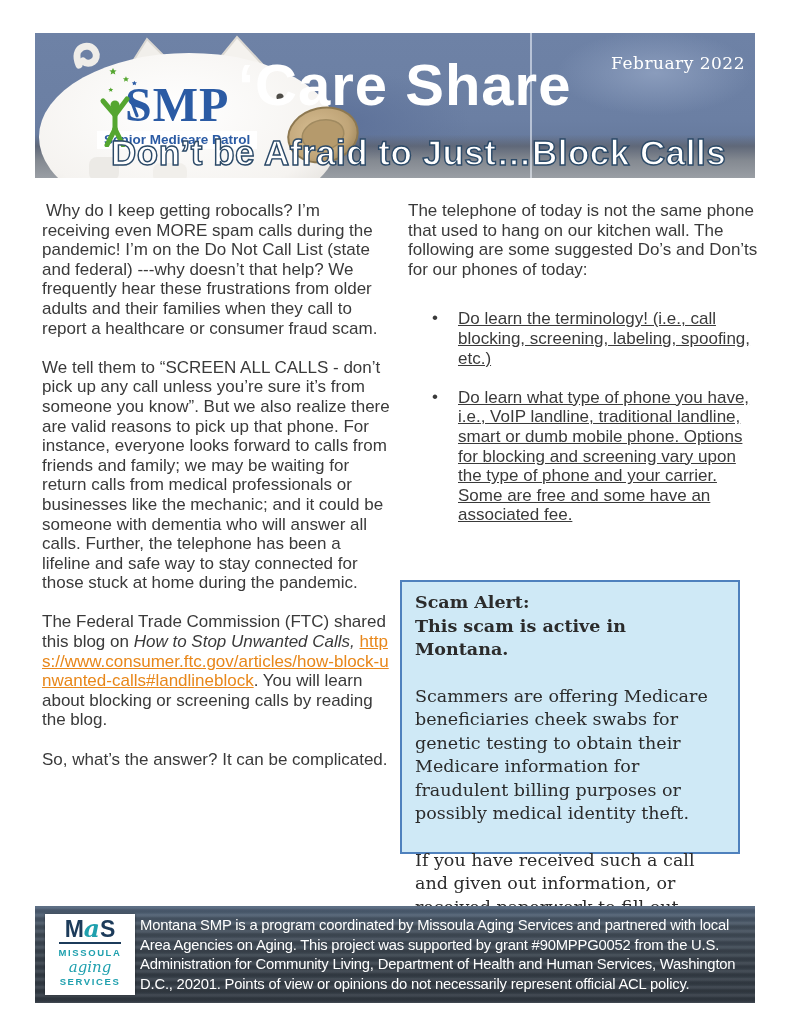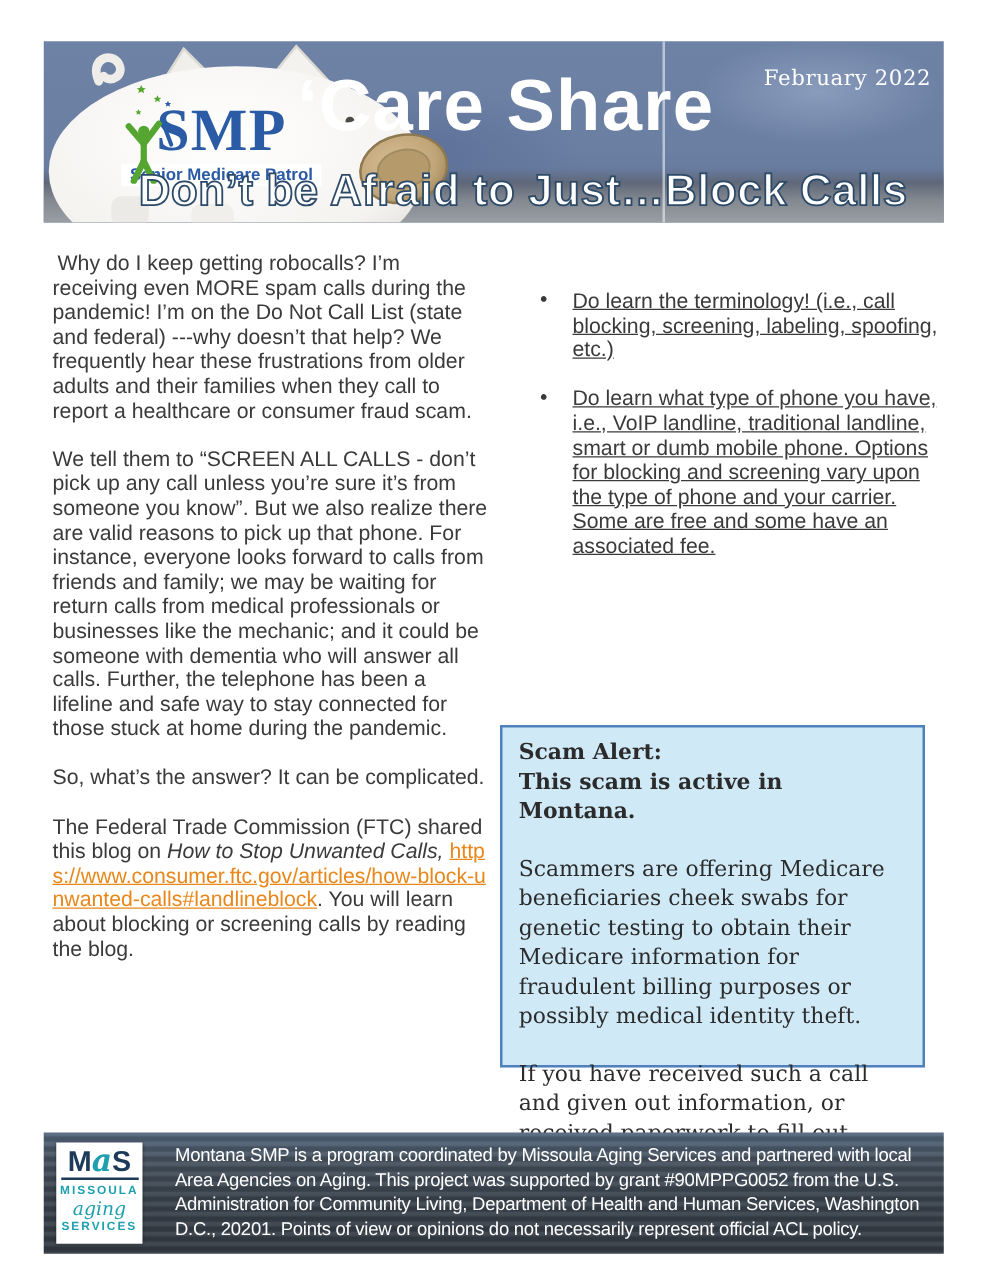--- a/index.html
+++ b/index.html
@@ -77,21 +77,21 @@
   .scam-box p { margin-bottom:23px; }
 
   
   .footer {
     position:absolute; left:35px; top:906px; width:720px; height:97px;
     background:
       repeating-linear-gradient(180deg, rgba(255,255,255,0.06) 0px, rgba(255,255,255,0.06) 2px, rgba(0,0,0,0.12) 4px, rgba(0,0,0,0.12) 6px, rgba(255,255,255,0.02) 8px),
       linear-gradient(180deg, #54677e 0%, #46525f 22%, #3a434d 55%, #333b44 100%);
   }
   .mas-logo {
-    position:absolute; left:10px; top:8px; width:69px; height:81px; background:#ffffff;
+    position:absolute; left:10px; top:8px; width:90px; height:81px; background:#ffffff;
     text-align:center; padding-top:3px;
     box-shadow:0 0 2px rgba(0,0,0,0.4);
   }
   .mas-line1 { font-size:23px; line-height:24px; font-weight:700; color:#1c3b5a; }
   .mas-line1 .mas-a { font-family:"DejaVu Serif", serif; font-style:italic; font-weight:700; color:#1fa0ae; font-size:25px; }
   .mas-rule { width:62px; height:2px; background:#1c3b5a; margin:1px auto 3px auto; }
   .mas-caps { font-size:9.5px; font-weight:700; letter-spacing:1.6px; color:#1fa0ae; line-height:12px; }
   .mas-aging { font-family:"DejaVu Serif", serif; font-style:italic; font-size:15px; color:#1fa0ae; line-height:17px; }
   .footer-text {
     position:absolute; left:105px; top:10px; width:605px;
@@ -169,26 +169,27 @@
     </div>
 
     <div class="issue-date">February 2022</div>
     <div class="masthead-title">‘Care Share</div>
     <div class="masthead-subtitle">Don’t be Afraid to Just…Block Calls</div>
   </div>
 
   <div class="col col-left">
     <p class="first">Why do I keep getting robocalls? I’m receiving even MORE spam calls during the pandemic! I’m on the Do Not Call List (state and federal) ---why doesn’t that help? We frequently hear these frustrations from older adults and their families when they call to report a healthcare or consumer fraud scam.</p>
     <p>We tell them to “SCREEN ALL CALLS - don’t pick up any call unless you’re sure it’s from someone you know”. But we also realize there are valid reasons to pick up that phone. For instance, everyone looks forward to calls from friends and family; we may be waiting for return calls from medical professionals or businesses like the mechanic; and it could be someone with dementia who will answer all calls. Further, the telephone has been a lifeline and safe way to stay connected for those stuck at home during the pandemic.</p>
-    <p>So, what’s the answer? It can be complicated.</p>
     <p><span>The Federal Trade Commission (FTC) shared this blog on </span><i>How to Stop Unwanted Calls,</i>
       <a class="ftc-link" href="#">https://www.consumer.ftc.gov/articles/how-block-unwanted-calls#landlineblock</a><span>. You will learn about blocking or screening calls by reading the blog.</span></p>
+    <p>So, what’s the answer? It can be complicated.</p>
   </div>
 
   <div class="col col-right">
+    <p>The telephone of today is not the same phone that used to hang on our kitchen wall. The following are some suggested Do’s and Don’ts for our phones of today:</p>
     <ul class="do-list">
       <li><span>Do learn the terminology! (i.e., call blocking, screening, labeling, spoofing, etc.)</span></li>
       <li><span>Do learn what type of phone you have, i.e., VoIP landline, traditional landline, smart or dumb mobile phone. Options for blocking and screening vary upon the type of phone and your carrier. Some are free and some have an associated fee.</span></li>
     </ul>
   </div>
 
   <div class="scam-box">
     <div class="scam-heading">
       <span>Scam Alert:</span><br>
       <span>This scam is active in Montana.</span>

